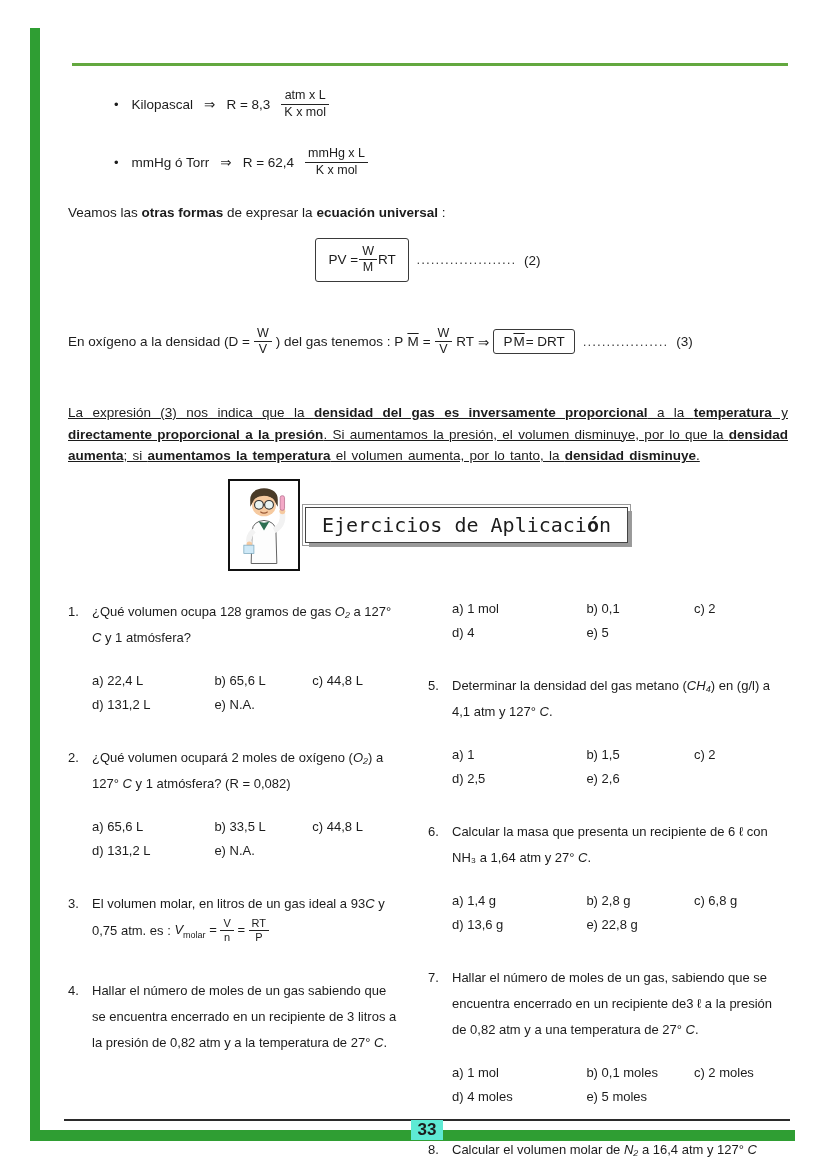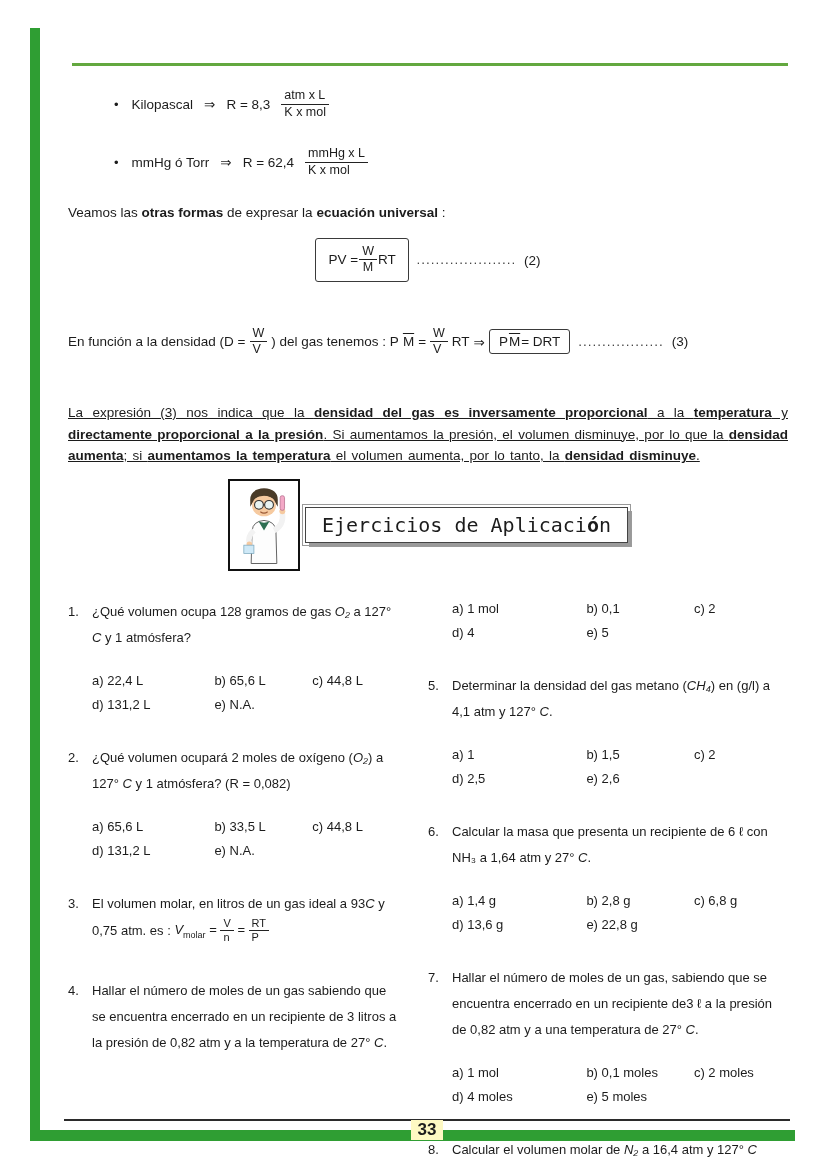--- a/index.html
+++ b/index.html
@@ -13,21 +13,21 @@
 
   .content { position:absolute; left:68px; top:80px; width:720px; }
 
   .b { font-weight:700; }
   .i { font-style:italic; }
 
   .bullets { margin:8px 0 0 46px; }
   .bullet-row { display:flex; align-items:center; gap:11px; margin-bottom:26px; font-size:13.5px; }
   .bullet-dot { font-size:13px; margin-right:2px; }
 
-  .frac, .sfrac { display:inline-block; vertical-align:middle; }
+  .frac, .sfrac { display:inline-block; text-align:center; vertical-align:middle; }
   .frac { font-size:12.5px; }
   .frac .n, .sfrac .n { display:block; border-bottom:1px solid #222; padding:0 3px; line-height:1.25; }
   .frac .d, .sfrac .d { display:block; padding:0 3px; line-height:1.25; }
   .sfrac { font-size:11px; }
   .obar { text-decoration: overline; }
 
   .intro { margin-top:22px; font-size:13.5px; }
 
   .eq2-row { margin-top:18px; text-align:center; font-size:13.5px; }
   .eq-box { display:inline-flex; align-items:center; gap:1px; border:1.3px solid #3a3a3a; border-radius:3px; padding:5px 12px; background:#fff; }
@@ -49,21 +49,21 @@
 
   .question { display:flex; margin-bottom:30px; }
   .qnum { flex:0 0 24px; width:24px; line-height:26px; }
   .qbody { flex:1; min-width:0; }
   .qtext { line-height:26px; }
   .formula { white-space:nowrap; }
   .formula sub { font-size:9px; }
   .opts { margin-top:20px; display:grid; grid-template-columns:40% 32% 28%; row-gap:4px; line-height:20px; }
 
   .footer { position:absolute; left:64px; top:1119px; width:726px; border-top:2px solid #2b2b2b; text-align:center; }
-  .pageno { display:inline-block; margin-top:-11px; background:#fef9c3; padding:0 7px; font-size:17px; font-weight:700; }
+  .pageno { display:inline-block; margin-top:-11px; background:#5eead4; padding:0 7px; font-size:17px; font-weight:700; }
 </style>
 </head>
 <body>
 
 <div class="page">
   <div class="frame-left"></div>
   <div class="frame-bottom"></div>
   <div class="top-rule"></div>
 
   <div class="content">
@@ -100,21 +100,21 @@
           <span class="n">W</span>
           <span class="d obar">M</span>
         </span>
         <span>RT</span>
       </span>
       <span class="dots">.....................</span>
       <span>(2)</span>
     </div>
 
     <div class="density-row">
-      <span>En función a la densidad (D =</span>
+      <span>En oxígeno a la densidad (D =</span>
       <span class="frac">
         <span class="n">W</span>
         <span class="d">V</span>
       </span>
       <span>) del gas tenemos : P</span>
       <span class="obar">M</span>
       <span>=</span>
       <span class="frac">
         <span class="n">W</span>
         <span class="d">V</span>

